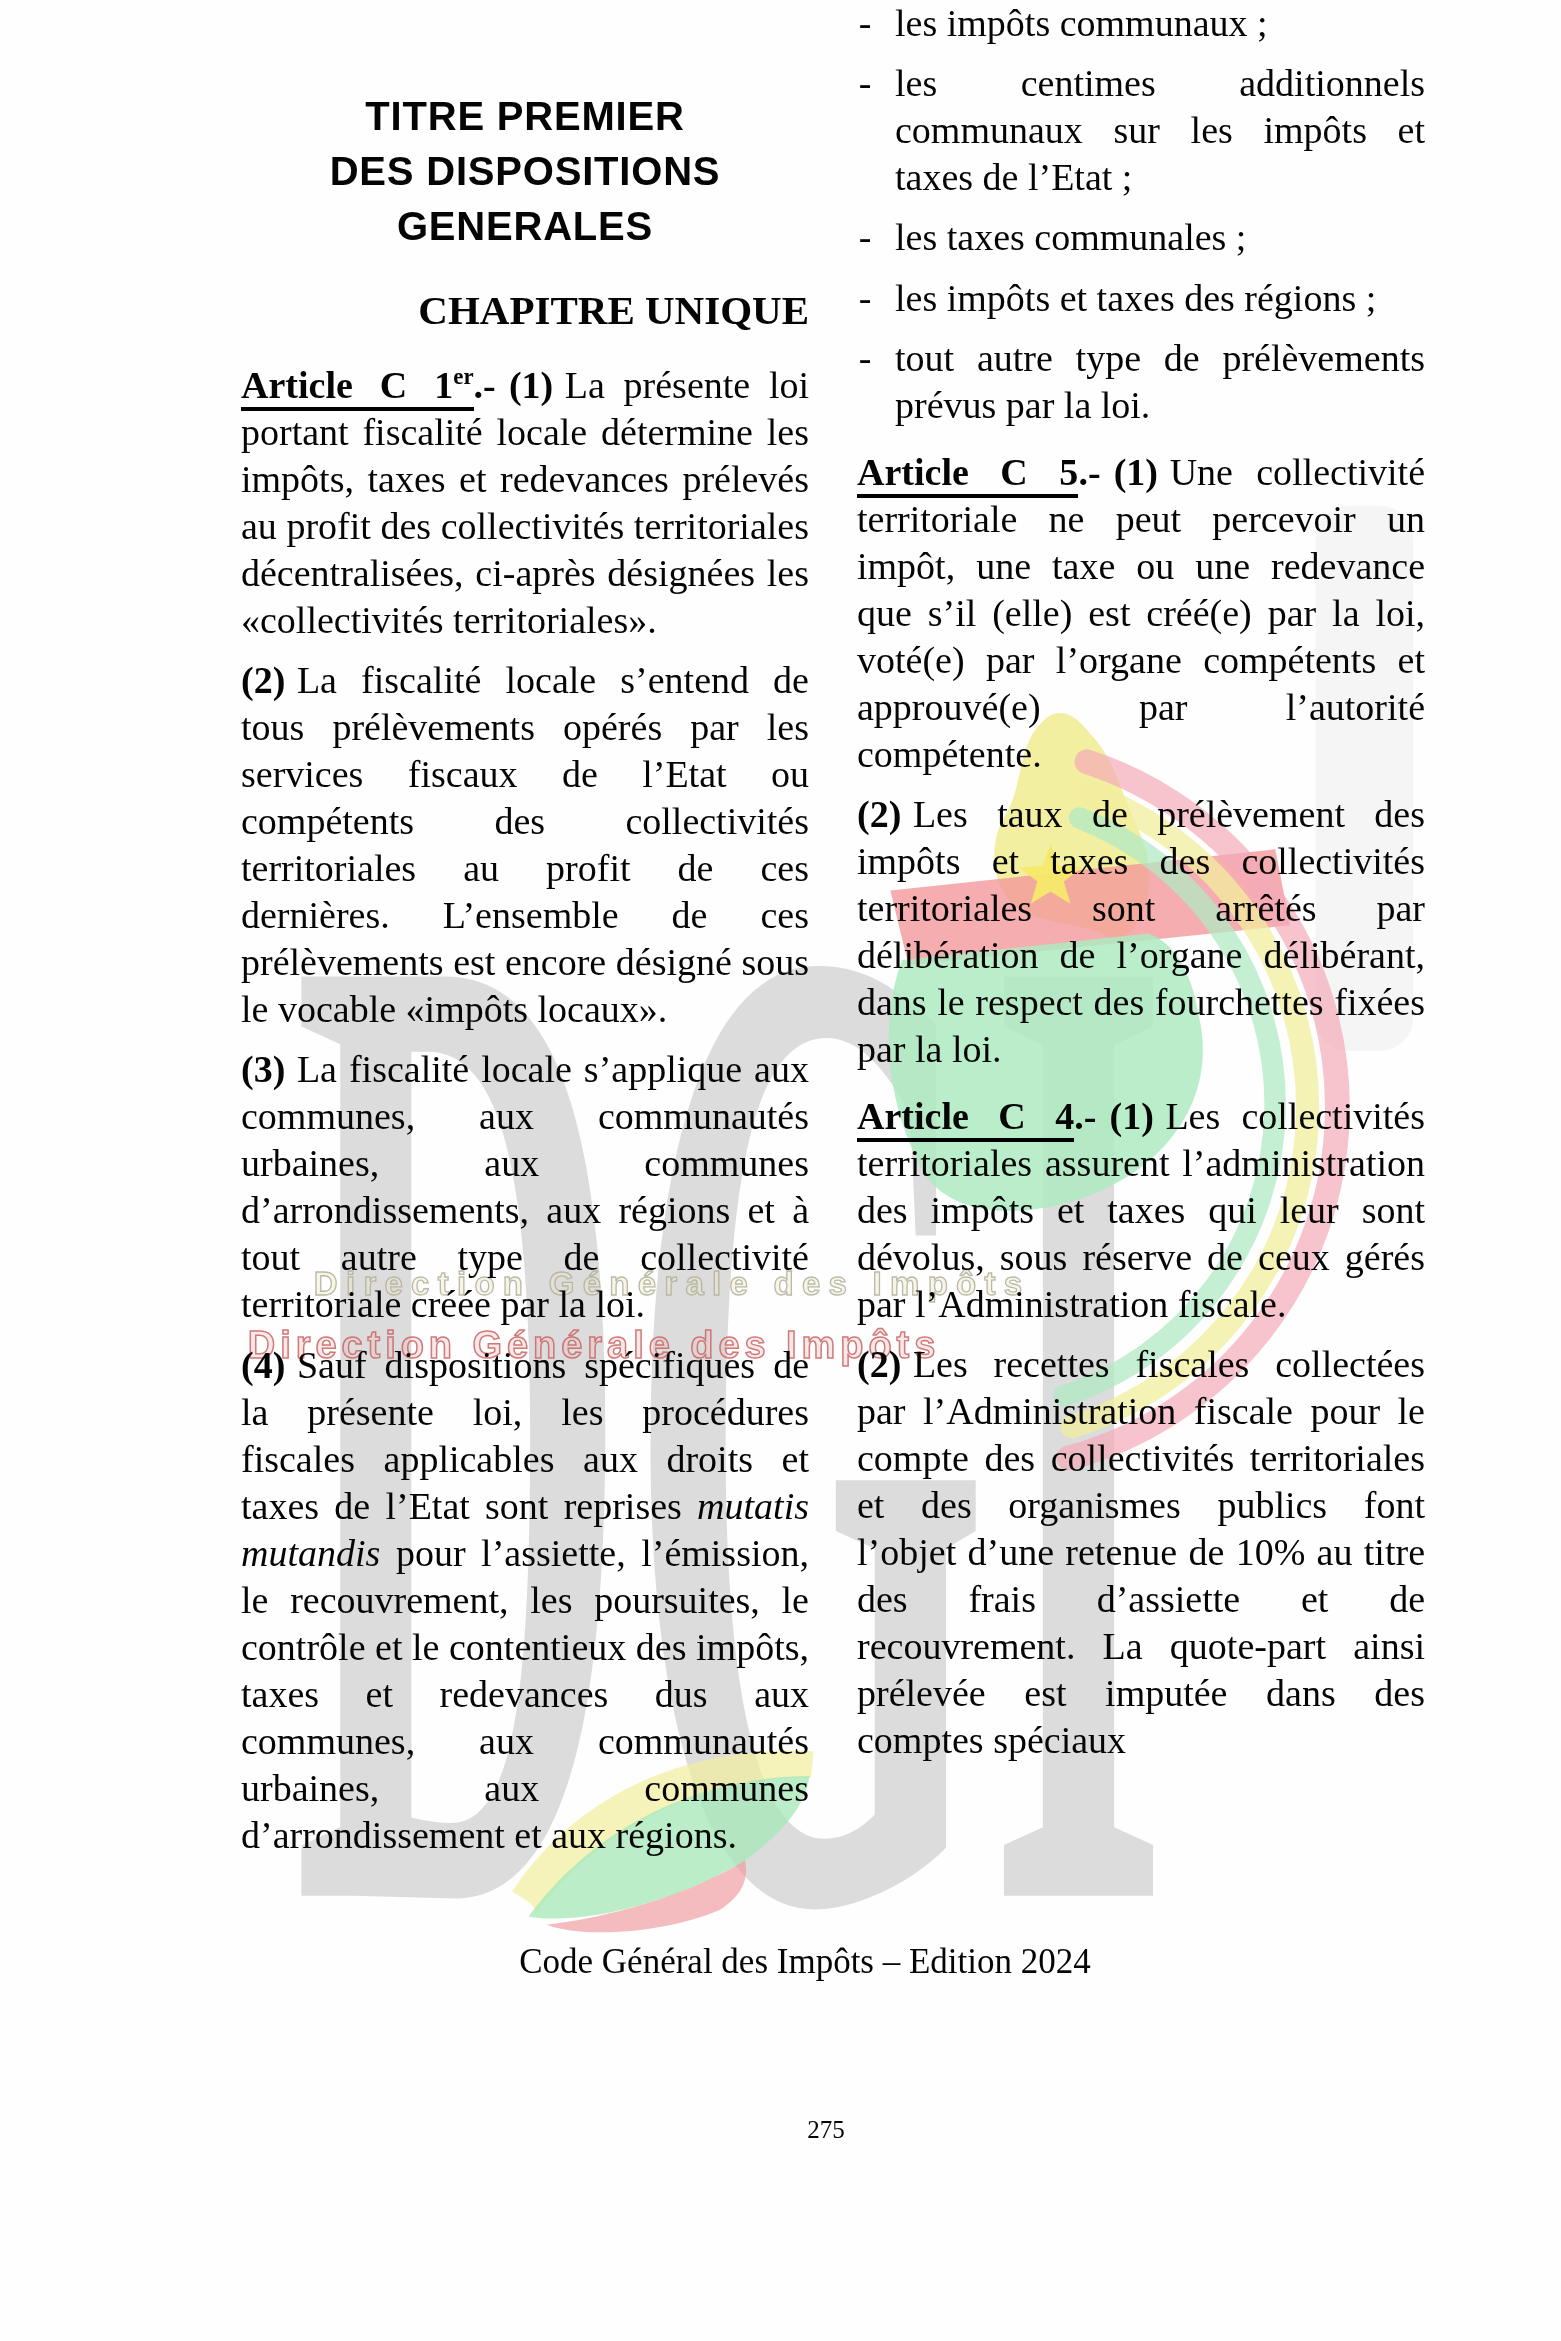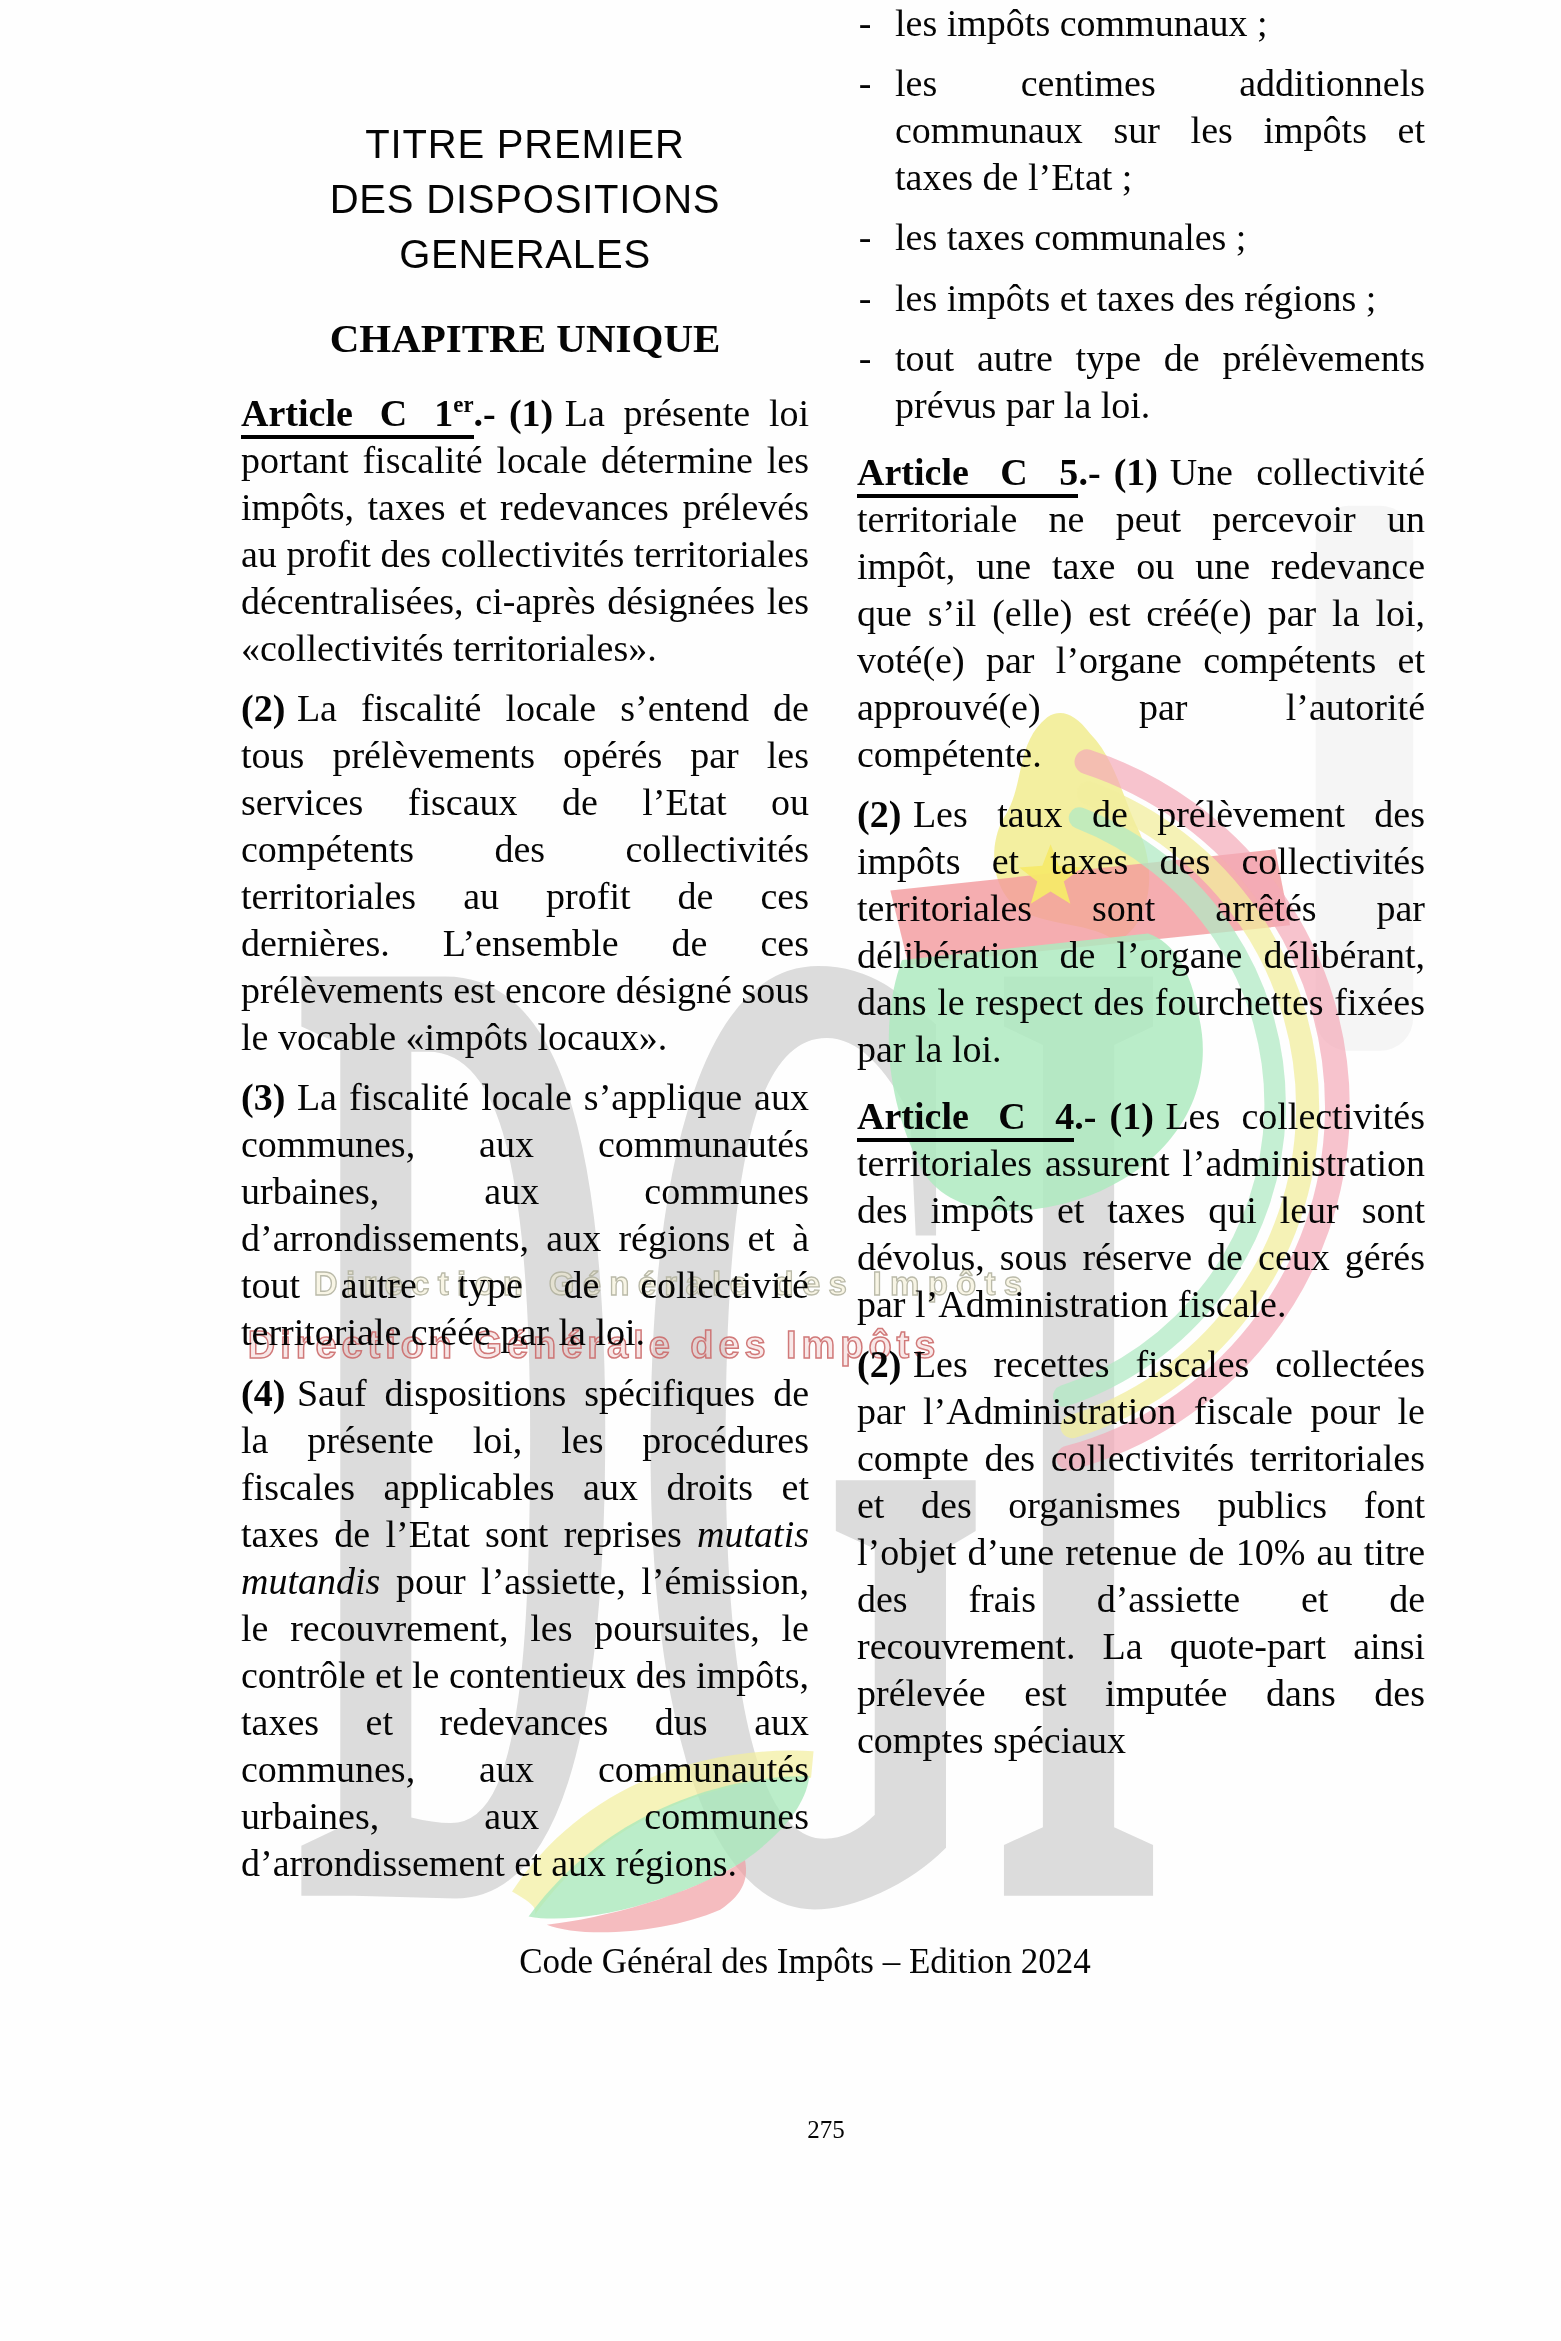--- a/index.html
+++ b/index.html
@@ -2,23 +2,23 @@
 <html style="font-size:13.2px"><head>
 <meta charset="utf-8">
 <style>
   html,body{margin:0;padding:0;background:#ffffff;}
   .page{position:relative;width:1561px;height:2342px;background:#fefefe;overflow:hidden;
         font-family:"Liberation Serif",serif;color:#050505;}
   .wm{position:absolute;left:0;top:0;width:1561px;height:2342px;z-index:0;}
   .col{position:absolute;top:0;z-index:1;text-align:justify;font-size:38px;line-height:47px;}
   .col-left{left:241px;width:568px;}
   .col-right{left:857px;width:568px;}
-  .doc-title{margin:117px 0 0 0;font-family:"Liberation Sans",sans-serif;font-weight:normal;
+  .doc-title{margin:89px 0 0 0;font-family:"Liberation Sans",sans-serif;font-weight:bold;
              font-size:40px;line-height:55px;text-align:center;letter-spacing:0.8px;}
-  .chapter{margin:33px 0 0 0;font-weight:bold;font-size:41px;line-height:47px;text-align:center;}
+  .chapter{margin:33px 0 0 0;font-weight:bold;font-size:41px;line-height:47px;text-align:right;}
   .para{margin:0 0 13.2px 0;}
   .first-left{margin-top:28px;}
   .first-right{margin-top:160px;}
   .art-gap{margin-top:20px;}
   .art{font-weight:bold;border-bottom:4.1px solid #000;padding-bottom:0.8px;word-spacing:8.3px;}
   .art sup{font-size:60%;vertical-align:super;line-height:0;}
   .sep{font-weight:bold;margin-right:13.2px;}
   .pnum{font-weight:bold;margin-right:11.6px;}
   .it{font-style:italic;}
   .li{position:relative;padding-left:38px;margin:0 0 13.2px 0;}

